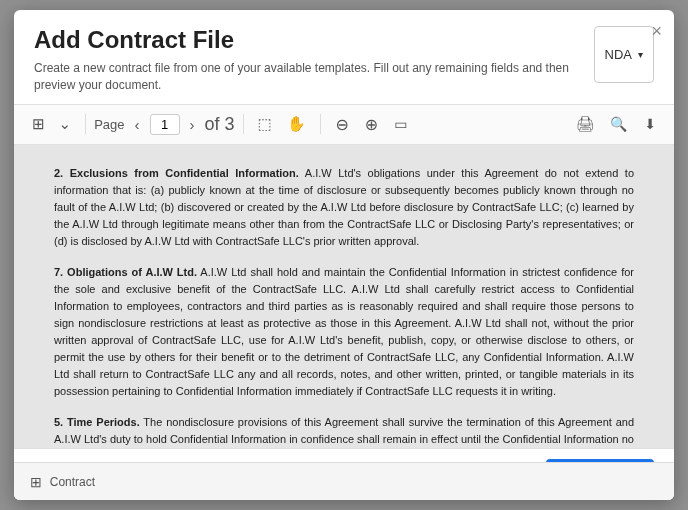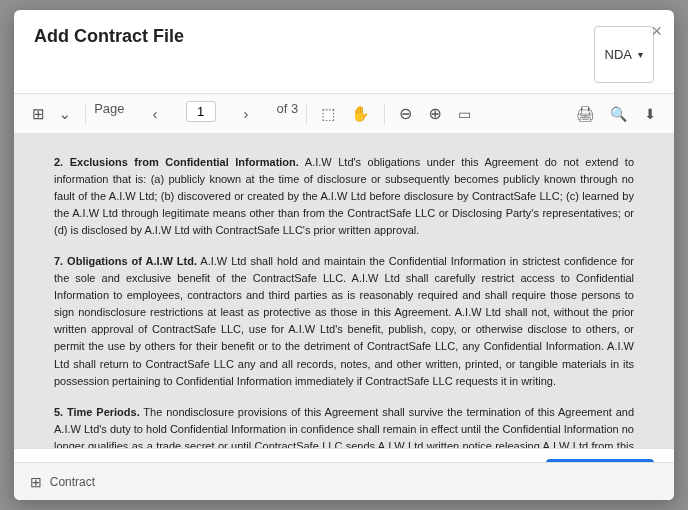--- a/index.html
+++ b/index.html
@@ -36,21 +36,21 @@
       display: flex;
       justify-content: space-between;
       align-items: flex-start;
       border-bottom: 1px solid #e0e0e0;
       flex-shrink: 0;
     }
     .modal-title-area {
       flex: 1;
     }
     .modal-title {
-      font-size: 18px;
+      font-size: 24px;
       font-weight: bold;
       color: #222;
     }
     .modal-subtitle {
       font-size: 12px;
       color: #555;
       margin-top: 6px;
       line-height: 1.4;
     }
     .nda-dropdown {
@@ -103,39 +103,39 @@
       align-items: center;
     }
     .toolbar-separator {
       width: 1px;
       height: 20px;
       background: #ddd;
       margin: 0 4px;
     }
     .page-controls {
       display: flex;
-      align-items: flex-start;
-      gap: 22px;
+      align-items: center;
+      gap: 4px;
       font-size: 13px;
       color: #333;
     }
     .page-label {
       font-size: 13px;
       color: #555;
     }
     .page-input {
       width: 30px;
       text-align: center;
       border: 1px solid #ccc;
       border-radius: 3px;
       padding: 2px 4px;
       font-size: 13px;
     }
     .page-total {
-      font-size: 13px;
+      font-size: 18px;
       color: #555;
     }
     .toolbar-spacer { flex: 1; }
     .document-area {
       flex: 1;
       overflow-y: auto;
       padding: 20px 40px;
       background: #e5e5e5;
       font-size: 11px;
       color: #222;
@@ -196,20 +196,21 @@
   </style>
 </head>
 <body>
 
 <div class="modal-overlay">
   <div class="modal">
 
     <div class="modal-header">
       <div class="modal-title-area">
         <div class="modal-title">Add Contract File</div>
+        <div class="modal-subtitle">Create a new contract file from one of your available templates. Fill out any remaining fields and then preview your document.</div>
       </div>
       <button class="nda-dropdown">
         <span>NDA</span>
         <span class="chevron-icon">▾</span>
       </button>
       <button class="close-btn">×</button>
     </div>
 
     <div class="toolbar">
       <div class="toolbar-group">

